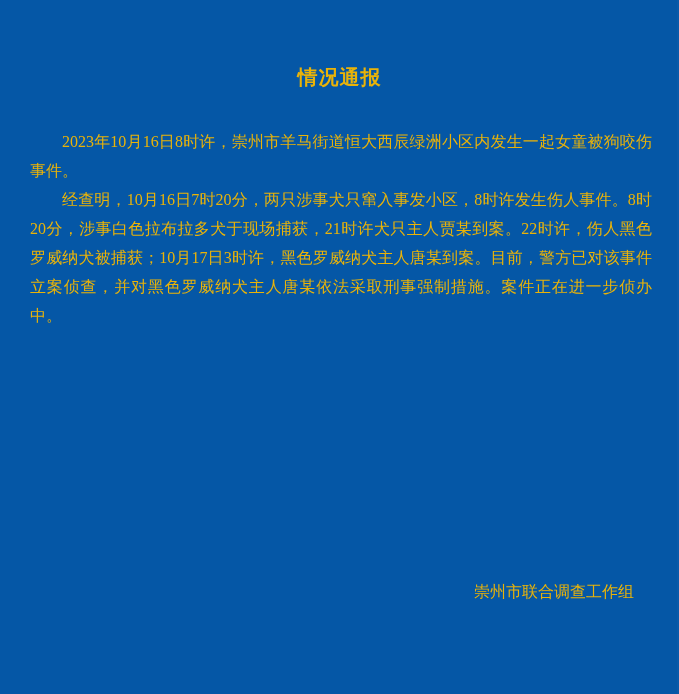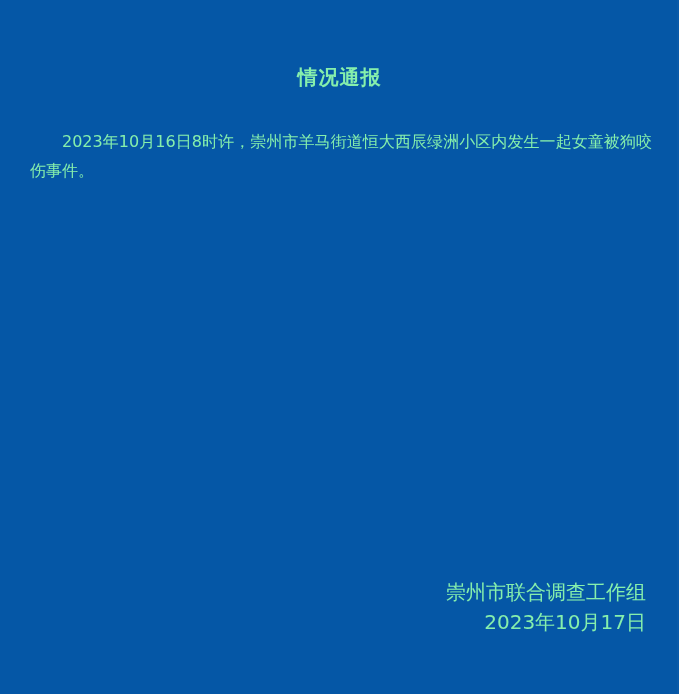--- a/index.html
+++ b/index.html
@@ -14,65 +14,66 @@
       position: relative;
     }
     .notice {
       position: absolute;
       left: 0;
       top: 0;
       width: 677px;
       height: 694px;
       background: #0557a6;
       border-right: 2px solid #0a5aa8;
-      color: #86efac;
+      color: #eab308;
       font-family: "DejaVu Sans", "Liberation Sans", sans-serif;
     }
     .title {
       position: absolute;
       left: 0;
       top: 62px;
       width: 679px;
       text-align: center;
       font-size: 20px;
       font-weight: bold;
       letter-spacing: 1px;
       line-height: 30px;
     }
     .body {
       position: absolute;
       left: 30px;
       top: 127px;
       width: 622px;
+      font-family: Liberation Serif, serif;
     }
     .para {
       margin: 0;
       font-size: 16px;
       line-height: 29px;
       text-indent: 32px;
       text-align: justify;
       word-break: break-all;
     }
     .signature {
       position: absolute;
-      right: 31px;
+      right: 43px;
       top: 577px;
-      text-align: right;
-      font-size: 20px;
+      text-align: left;
+      font-size: 16px;
       line-height: 30px;
     }
     .sig-line { display: block; }
   </style>
 </head>
 <body>
 
 <div class="notice">
   <div class="title">情况通报</div>
 
   <div class="body">
     <p class="para">2023年10月16日8时许，崇州市羊马街道恒大西辰绿洲小区内发生一起女童被狗咬伤事件。</p>
+    <p class="para">经查明，10月16日7时20分，两只涉事犬只窜入事发小区，8时许发生伤人事件。8时20分，涉事白色拉布拉多犬于现场捕获，21时许犬只主人贾某到案。22时许，伤人黑色罗威纳犬被捕获；10月17日3时许，黑色罗威纳犬主人唐某到案。目前，警方已对该事件立案侦查，并对黑色罗威纳犬主人唐某依法采取刑事强制措施。案件正在进一步侦办中。</p>
   </div>
 
   <div class="signature">
     <span class="sig-line">崇州市联合调查工作组</span>
-    <span class="sig-line">2023年10月17日</span>
   </div>
 </div>
 
 </body></html>

